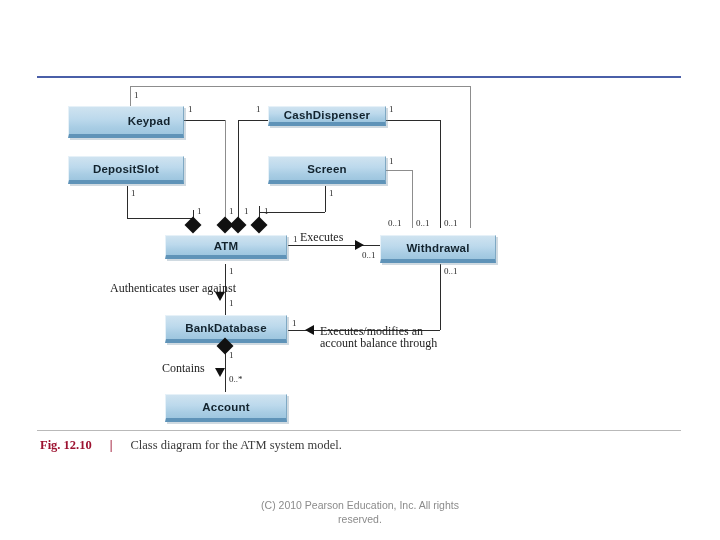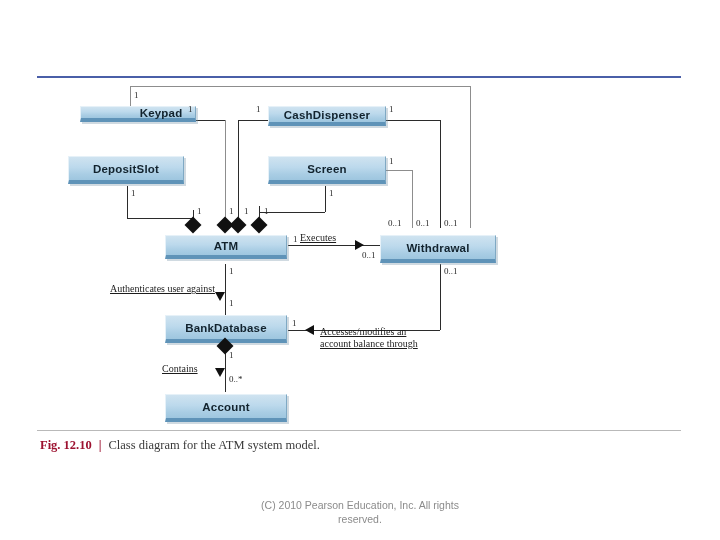--- a/index.html
+++ b/index.html
@@ -76,32 +76,32 @@
     z-index:7;
   }
 
   
   .mult{
     position:absolute;font-size:9px;color:#2a2a2a;
     font-family:"Liberation Serif", serif;
     z-index:8;white-space:nowrap;
   }
   .assoc{
-    position:absolute;font-size:10px;color:#1c1c1c;
+    position:absolute;font-size:12px;color:#1c1c1c;
     font-family:"Liberation Serif", serif;
-    z-index:8;white-space:nowrap;line-height:11px;text-decoration:underline;
+    z-index:8;white-space:nowrap;line-height:11px;
   }
 
   
   .cap-rule{position:absolute;left:37px;top:430px;width:644px;height:1px;background:#b9b9b9;}
   .caption{
     position:absolute;left:40px;top:438px;
     font-family:"Liberation Serif", serif;
     font-size:12.5px;color:#3a3a3a;white-space:nowrap;
-    display:flex;align-items:baseline;gap:7px;
+    display:flex;align-items:baseline;gap:18px;
   }
   .cap-fig{color:#9d1230;font-weight:bold;font-size:12.5px;}
   .cap-bar{color:#9d1230;font-weight:bold;}
   .cap-txt{color:#3a3a3a;}
 
   
   .footer{
     position:absolute;left:0;top:498px;width:720px;
     text-align:center;font-size:10.5px;color:#8b8b8b;
     font-family:"Liberation Sans", sans-serif;line-height:14px;
@@ -137,21 +137,21 @@
     <div class="ln lnv" style="left:193px;top:210px;height:12px;"></div>
 
     <div class="ln lnv" style="left:325px;top:186px;height:26px;"></div>
     <div class="ln lnh" style="left:259px;top:212px;width:66px;"></div>
     <div class="ln lnv" style="left:259px;top:206px;height:14px;"></div>
 
     <div class="ln lnv ln-gray" style="left:225px;top:206px;height:16px;"></div>
 
     <div class="ln lnv" style="left:238px;top:206px;height:16px;"></div>
 
-    <div class="cls" style="left:80px;top:106px;width:116px;height:16px;padding-left:46px;">
+    <div class="cls" style="left:68px;top:106px;width:116px;height:32px;padding-left:46px;">
       <span>Keypad</span>
     </div>
 
     <div class="cls" style="left:268px;top:106px;width:118px;height:20px;">
       <span>CashDispenser</span>
     </div>
 
     <div class="cls" style="left:68px;top:156px;width:116px;height:28px;">
       <span>DepositSlot</span>
     </div>
@@ -185,21 +185,21 @@
     <div class="mult" style="left:229px;top:266px;">1</div>
     <div class="mult" style="left:229px;top:298px;">1</div>
 
     <div class="cls" style="left:165px;top:315px;width:122px;height:28px;">
       <span>BankDatabase</span>
     </div>
 
     <div class="ln lnh" style="left:288px;top:330px;width:152px;"></div>
     <div class="ln lnv" style="left:440px;top:264px;height:66px;"></div>
     <div class="tri-left" style="left:305px;top:325px;"></div>
-    <div class="assoc" style="left:320px;top:326px;">Accesses/modifies an</div>
+    <div class="assoc" style="left:320px;top:326px;">Executes/modifies an</div>
     <div class="assoc" style="left:320px;top:338px;">account balance through</div>
     <div class="mult" style="left:292px;top:318px;">1</div>
     <div class="mult" style="left:444px;top:266px;">0..1</div>
 
     <div class="dia" style="left:219px;top:340px;"></div>
     <div class="ln lnv" style="left:225px;top:348px;height:44px;"></div>
     <div class="tri-down" style="left:215px;top:368px;"></div>
     <div class="assoc" style="left:162px;top:363px;">Contains</div>
     <div class="mult" style="left:229px;top:350px;">1</div>
     <div class="mult" style="left:229px;top:374px;">0..*</div>

